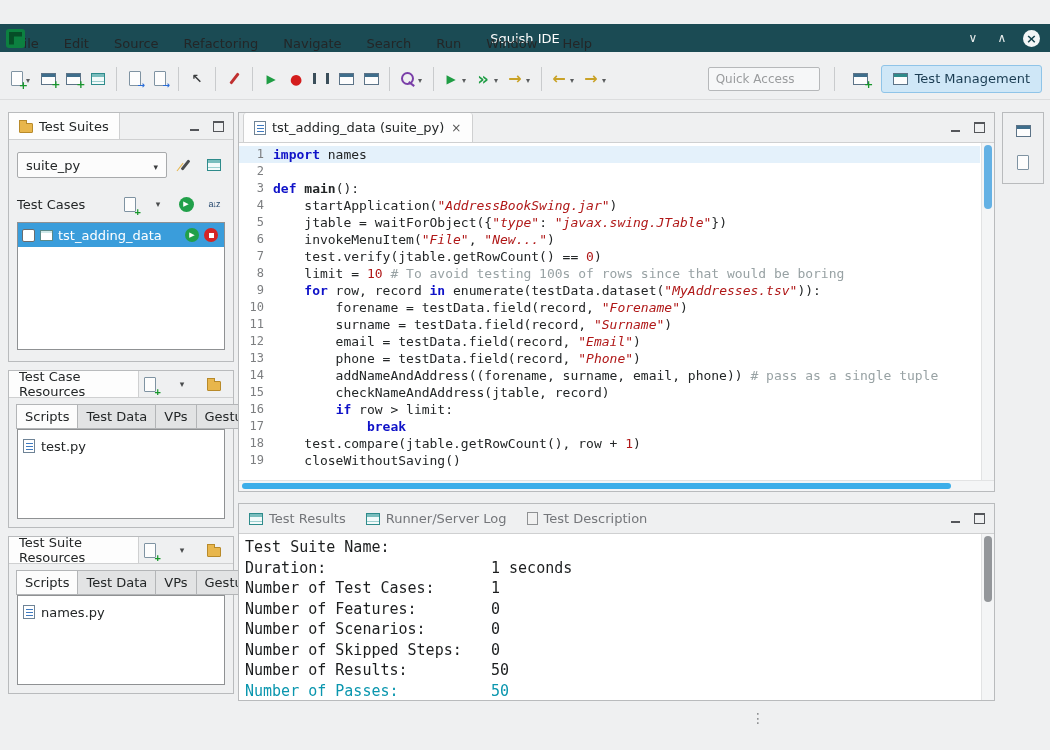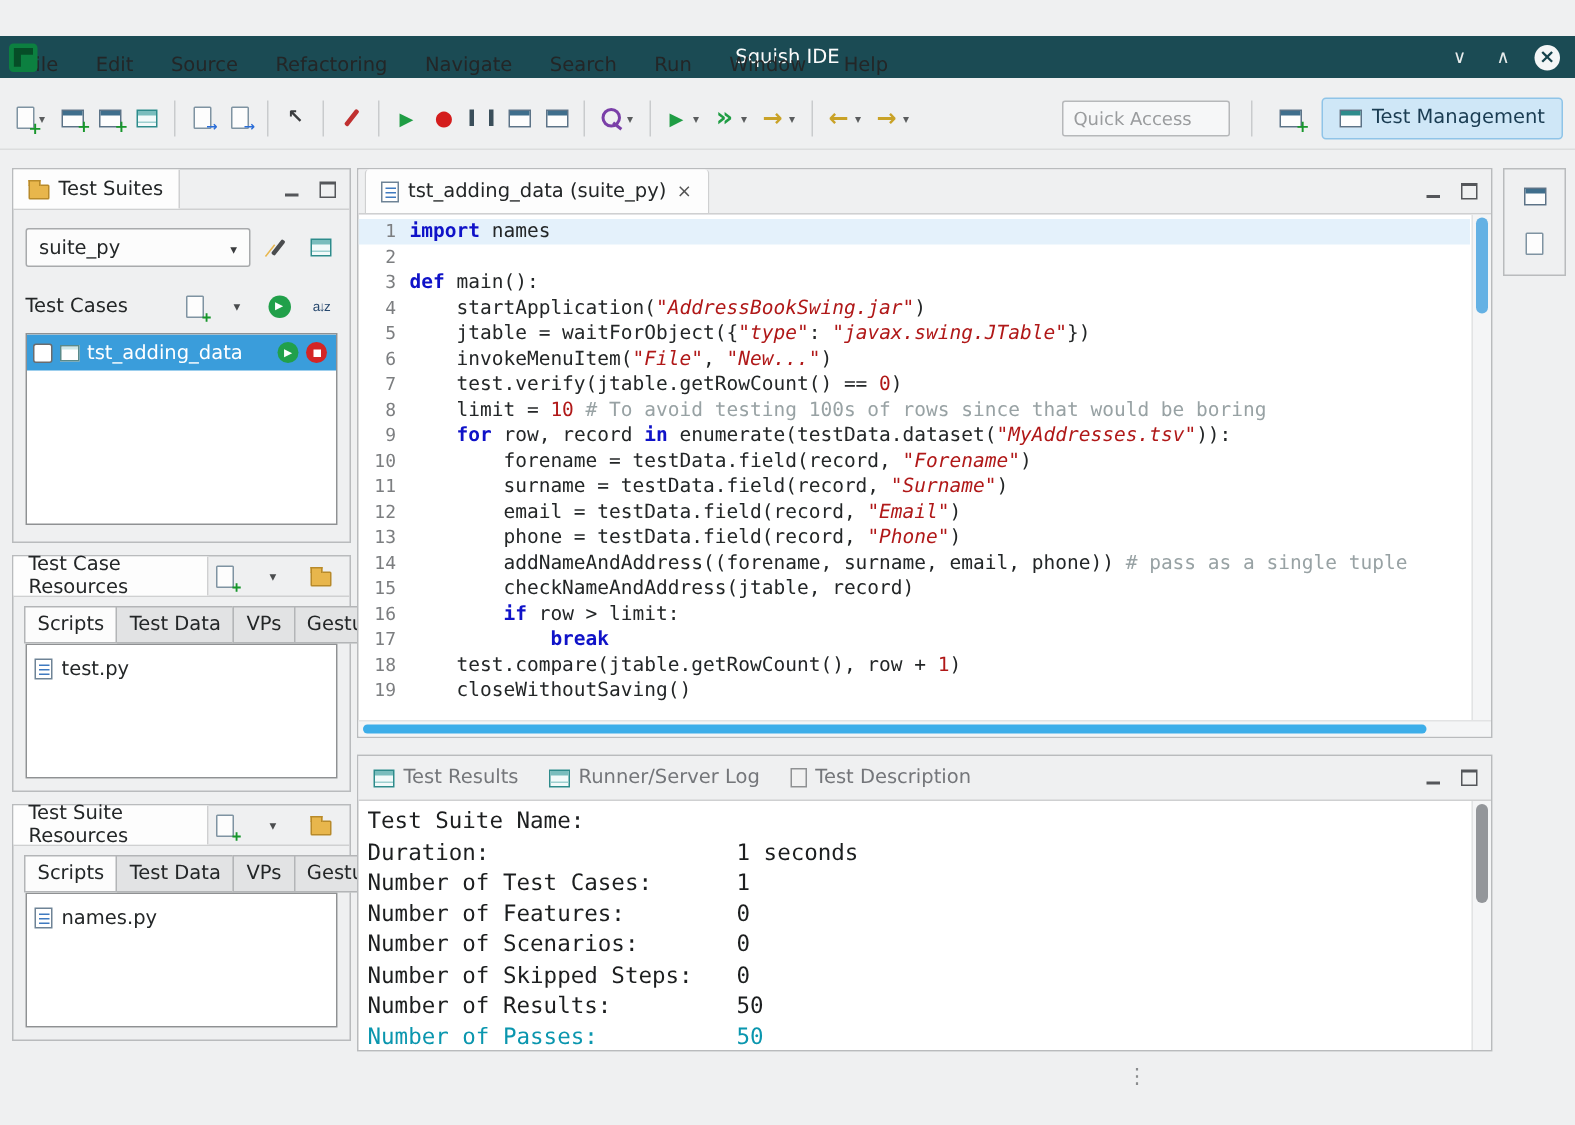--- a/index.html
+++ b/index.html
@@ -113,21 +113,21 @@
   .etab { display:flex; align-items:center; gap:6px; height:29px; padding:12px 10px; background:#fdfdfd; border-right:1px solid #cfd0d1; border-left:1px solid #cfd0d1; margin-left:4px; border-radius:3px 3px 0 0; }
   .etab-close { width:12px; text-align:center; color:#555; }
   .etab-close::after { content:"×"; font-size:12px; }
   .etab-tools { position:absolute; right:8px; top:7px; display:flex; gap:10px; }
   .editor-body { flex:1; position:relative; overflow:hidden; font-family:"DejaVu Sans Mono","Liberation Mono",monospace; font-size:13px; line-height:17px; padding:3px 14px 0 0; }
   .code-line { display:flex; height:17px; white-space:pre; }
   .code-line.current { background:#e4f1fb; }
   .ln { width:34px; min-width:34px; text-align:right; padding-right:9px; color:#7c7e80; font-size:12px; }
   .code-text { white-space:pre; }
   .tok-kw { color:var(--keyword,#0f12c8); font-weight:bold; }
-  .tok-fn { font-weight:normal; }
+  .tok-fn { font-weight:bold; }
   .tok-str { color:var(--string,#b01818); font-style:italic; }
   .tok-cm { color:var(--comment,#98a2a4); }
   .tok-num { color:var(--number,#b01818); }
   .vscroll { position:absolute; right:0; top:0; bottom:0; width:13px; background:#f4f5f6; border-left:1px solid #e2e3e4; }
   .vscroll .thumb { position:absolute; left:2px; right:2px; top:2px; height:64px; background:#64b1e4; border-radius:4px; }
   .hscroll { height:11px; background:#f4f5f6; border-top:1px solid #e2e3e4; position:relative; flex:none; }
   .hscroll .thumb { position:absolute; left:3px; top:2px; height:6px; width:calc(100% - 46px); background:#3daee9; border-radius:3px; }
 
   
   .ministrip { position:absolute; left:1002px; top:112px; width:42px; border:1px solid #b9bbbd; background:#eff0f1; display:flex; flex-direction:column; align-items:center; gap:9px; padding:7px 0 10px 0; }

